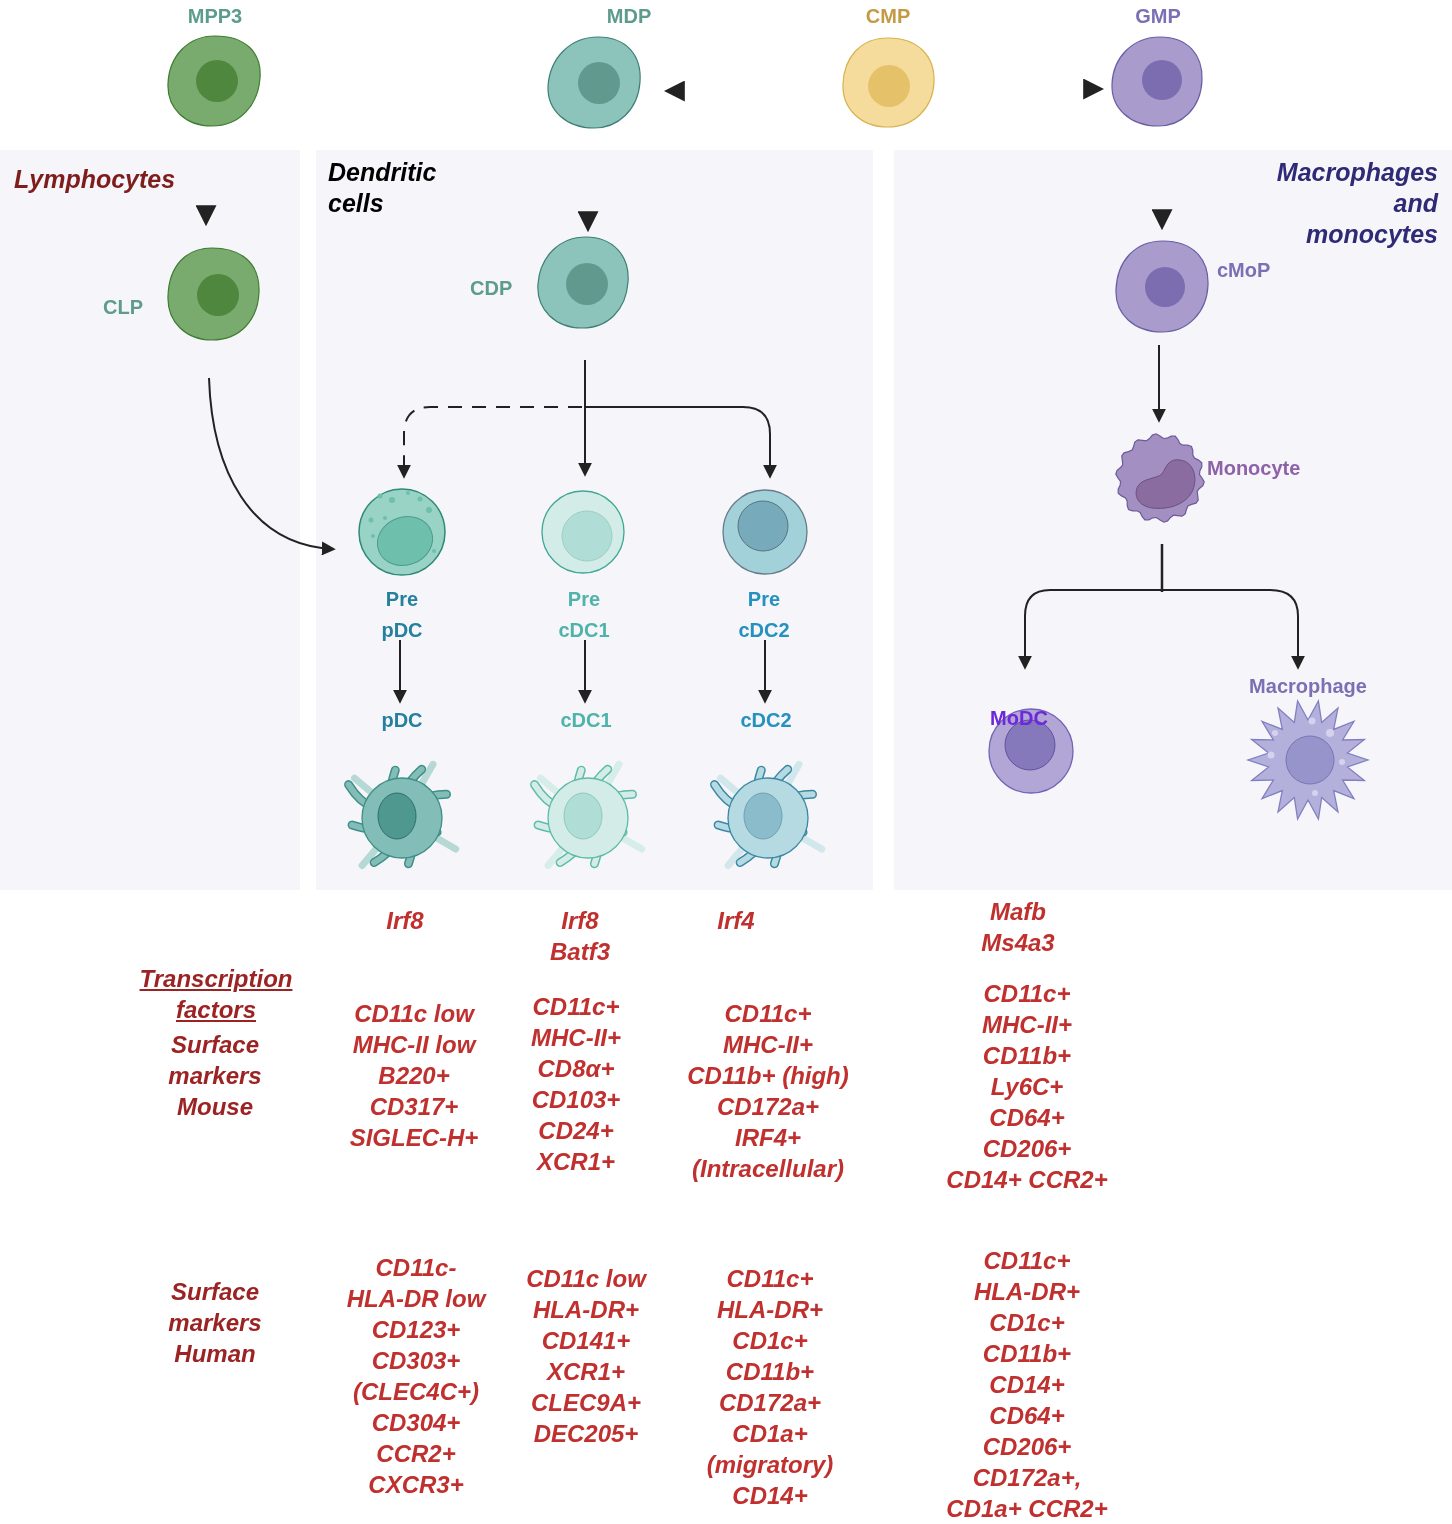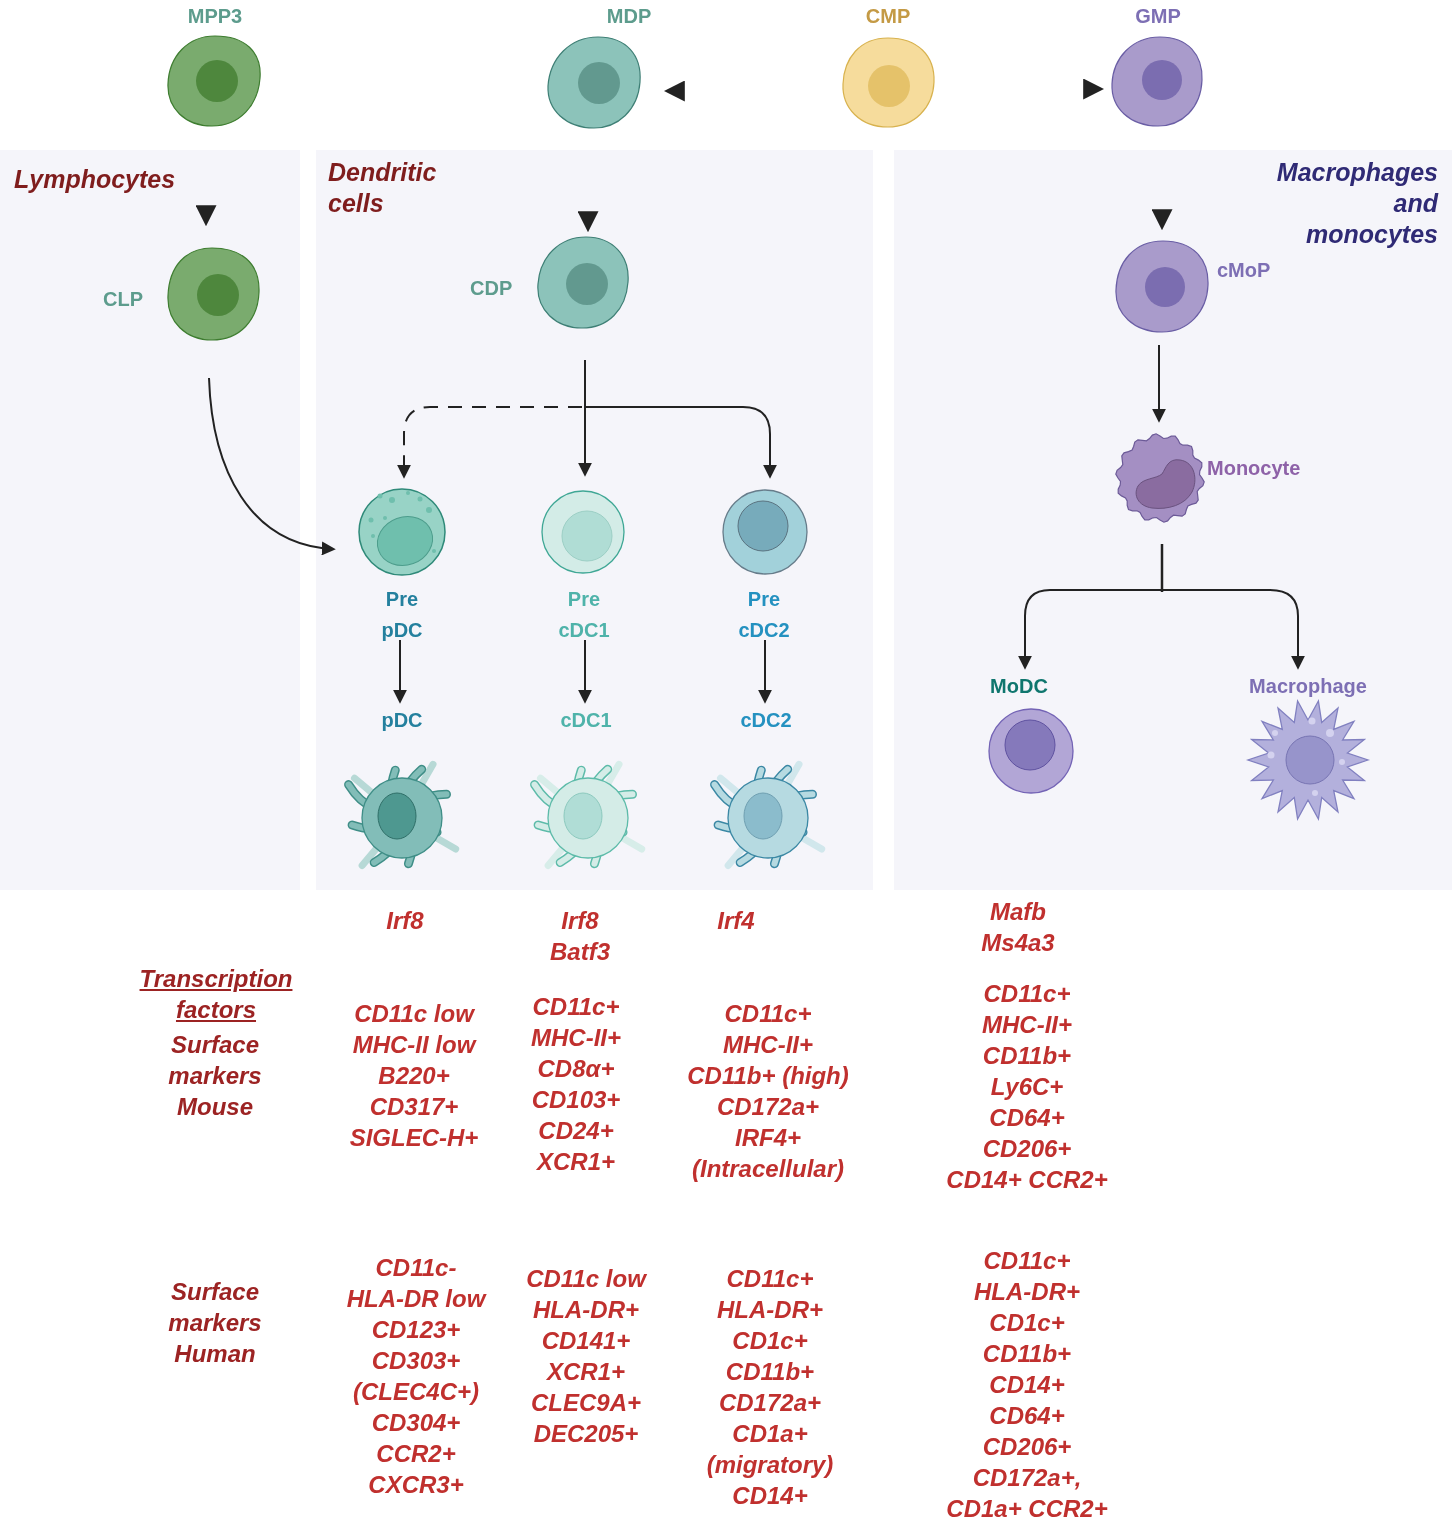--- a/index.html
+++ b/index.html
@@ -216,56 +216,56 @@
     <circle cx="1312" cy="721" r="3.5" fill="#d4d2ef"></circle>
       <circle cx="1330" cy="733" r="4" fill="#d4d2ef"></circle>
     <circle cx="1271" cy="755" r="3.5" fill="#d4d2ef"></circle>
       <circle cx="1342" cy="762" r="3" fill="#d4d2ef"></circle>
     <circle cx="1275" cy="733" r="3" fill="#d4d2ef"></circle>
       <circle cx="1315" cy="793" r="3" fill="#d4d2ef"></circle>
   </g>
 </svg>
 
 <div class="title" style="left:14px;top:164px;color:#7f1d1d;">Lymphocytes</div>
-<div class="title" style="left:328px;top:157px;color:#7f1d1d;">
+<div class="title" style="left:328px;top:157px;color:#000000;">
   <div>Dendritic</div>
   <div>cells</div>
 </div>
 <div class="title" style="right:14px;top:157px;color:#2f2a75;text-align:right;">
   <div>Macrophages</div>
   <div>and</div>
   <div>monocytes</div>
 </div>
 
 <div class="lbl c" style="left:215px;top:6px;color:#5d9c8d;">MPP3</div>
 <div class="lbl c" style="left:598px;top:6px;color:#5d9c8d;margin-left:31px;">MDP</div>
 <div class="lbl c" style="left:888px;top:6px;color:#c49a45;">CMP</div>
 <div class="lbl c" style="left:1158px;top:6px;color:#7d6fb4;">GMP</div>
-<div class="lbl" style="left:103px;top:289px;color:#5d9c8d;">CLP</div>
+<div class="lbl" style="left:103px;top:297px;color:#5d9c8d;">CLP</div>
 <div class="lbl" style="left:470px;top:278px;color:#5d9c8d;">CDP</div>
 <div class="lbl" style="left:1217px;top:260px;color:#7d6fb4;">cMoP</div>
 <div class="lbl" style="left:1207px;top:458px;color:#8e62a8;">Monocyte</div>
 
 <div class="lbl c" style="left:402px;top:584px;color:#24809e;line-height:31px;">
   <div>Pre</div>
   <div>pDC</div>
 </div>
 <div class="lbl c" style="left:584px;top:584px;color:#4fb3aa;line-height:31px;">
   <div>Pre</div>
   <div>cDC1</div>
 </div>
 <div class="lbl c" style="left:764px;top:584px;color:#2491c0;line-height:31px;">
   <div>Pre</div>
   <div>cDC2</div>
 </div>
 
 <div class="lbl c" style="left:402px;top:710px;color:#24809e;">pDC</div>
 <div class="lbl c" style="left:586px;top:710px;color:#4fb3aa;">cDC1</div>
 <div class="lbl c" style="left:766px;top:710px;color:#2491c0;">cDC2</div>
-<div class="lbl c" style="left:1019px;top:676px;color:#0f766e;">MoDC</div>
+<div class="lbl c" style="left:1019px;top:708px;color:#6d28d9;">MoDC</div>
 <div class="lbl c" style="left:1308px;top:676px;color:#7d6fb4;">Macrophage</div>
 
 <div class="rowhdr" style="left:216px;top:963px;text-decoration:underline;">
   <div>Transcription</div>
   <div>factors</div>
 </div>
 <div class="rowhdr" style="left:215px;top:1029px;">
   <div>Surface</div>
   <div>markers</div>
   <div>Mouse</div>

